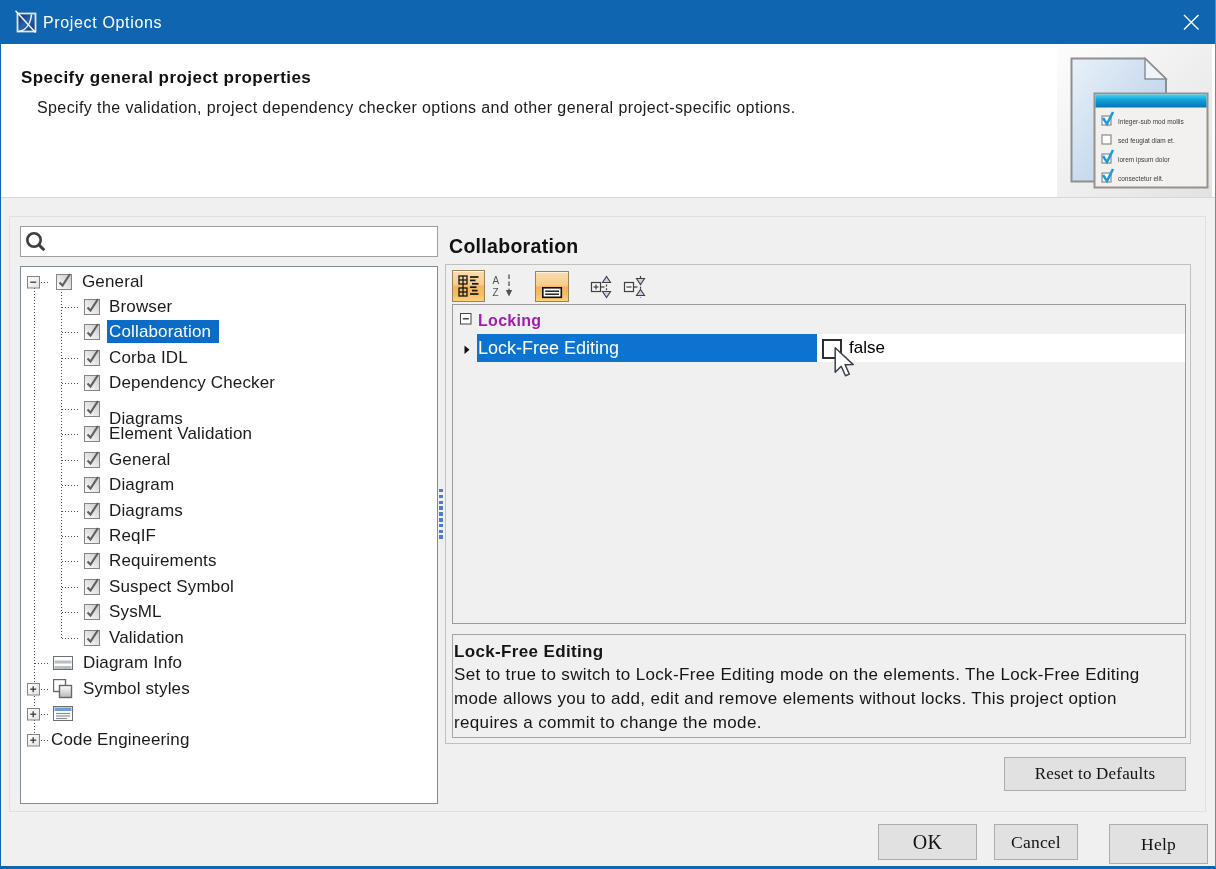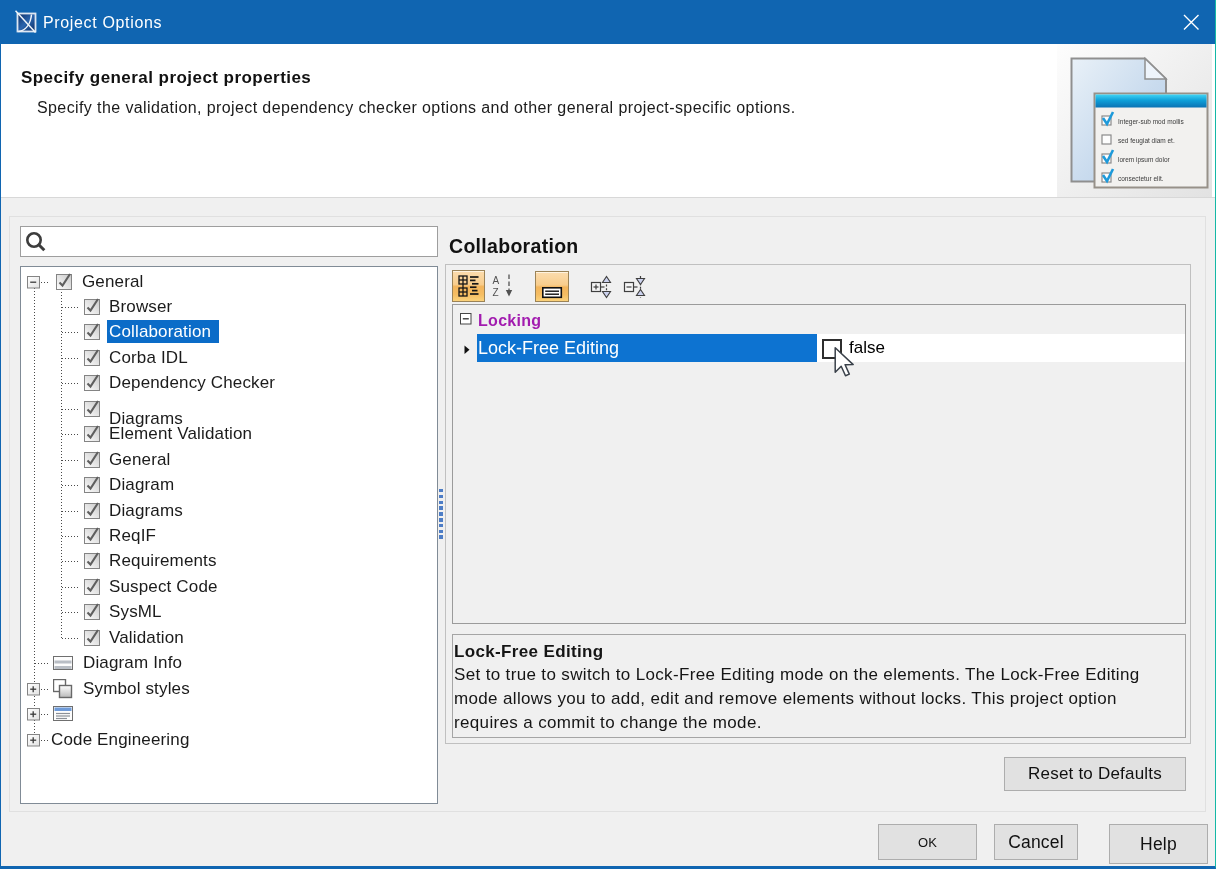--- a/index.html
+++ b/index.html
@@ -1,20 +1,20 @@
 <!DOCTYPE html>
 <html><head><meta charset="utf-8">
 <style>
 *{margin:0;padding:0;box-sizing:border-box}
 body{font-family:"Liberation Sans",sans-serif;}
 #win{position:relative;width:1216px;height:869px;background:#f0f0f0;overflow:hidden;
 border-left:1px solid #1065b1;border-right:1px solid #14b8a6;border-bottom:3px solid #1065b1;}
 .lbl{position:absolute;white-space:nowrap;color:#1b1b1b;font-size:17px;letter-spacing:0.15px;line-height:24px;height:24px}
 .btn{position:absolute;background:#e1e1e1;border:1px solid #adadad;color:#111;font-size:17px;letter-spacing:0.2px;
-display:flex;align-items:center;justify-content:center;font-family:Liberation Sans, sans-serif}
+display:flex;align-items:center;justify-content:center;font-family:Liberation Serif, serif}
 </style></head><body>
 <div id="win">
 <div style="position:absolute;left:-1px;top:0;width:1216px;height:44px;background:#1065b1"></div>
 <svg style="position:absolute;left:14px;top:10px" width="24" height="25">
 <defs>
         <linearGradient id="mdg" x1="0" y1="0" x2="1" y2="1">
 <stop offset="0" stop-color="#0d2d62"></stop>
           <stop offset="0.5" stop-color="#2a64ad"></stop>
           <stop offset="1" stop-color="#0d2d62"></stop>
         </linearGradient>
@@ -237,21 +237,21 @@
 <svg style="position:absolute;left:83px;top:576px" width="19" height="20">
 <defs>
         <linearGradient id="g83_579" x1="0" y1="1" x2="1" y2="0">
 <stop offset="0" stop-color="#ffffff"></stop>
           <stop offset="1" stop-color="#c9c9c9"></stop>
         </linearGradient>
       </defs>
 <rect x="0.5" y="3.5" width="15" height="15" fill="url(#g83_579)" stroke="#848484"></rect>
 <path d="M3.5 11.5 L6.5 14.5 L14 3" fill="none" stroke="#5f5f5f" stroke-width="2.1"></path>
 </svg>
-<div class="lbl" style="left:108px;top:575px">Suspect Code</div>
+<div class="lbl" style="left:108px;top:575px">Suspect Symbol</div>
 <div style="position:absolute;left:61px;top:612px;width:16px;height:1px;background-image:repeating-linear-gradient(to right,#4a4a4a 0 1px,transparent 1px 3px)"></div>
 <svg style="position:absolute;left:83px;top:601px" width="19" height="20">
 <defs>
         <linearGradient id="g83_604" x1="0" y1="1" x2="1" y2="0">
 <stop offset="0" stop-color="#ffffff"></stop>
           <stop offset="1" stop-color="#c9c9c9"></stop>
         </linearGradient>
       </defs>
 <rect x="0.5" y="3.5" width="15" height="15" fill="url(#g83_604)" stroke="#848484"></rect>
 <path d="M3.5 11.5 L6.5 14.5 L14 3" fill="none" stroke="#5f5f5f" stroke-width="2.1"></path>
@@ -401,18 +401,18 @@
 <div style="position:absolute;left:821px;top:339px;width:19.5px;height:19.5px;background:#fff;border:2px solid #2e2e2e"></div>
 <div style="position:absolute;left:848px;top:338px;line-height:20px;font-size:17px;color:#000">false</div>
 <div style="position:absolute;left:451px;top:634px;width:734px;height:104px;border:1px solid #a5a5a5"></div>
 <div style="position:absolute;left:453px;top:639.5px;font-size:17px;letter-spacing:0.35px;line-height:23.7px;color:#151515">
 <div style="font-weight:bold">Lock-Free Editing</div>
 <div>Set to true to switch to Lock-Free Editing mode on the elements. The Lock-Free Editing</div>
 <div>mode allows you to add, edit and remove elements without locks. This project option</div>
 <div>requires a commit to change the mode.</div>
     </div>
 <div class="btn" style="left:1003px;top:757px;width:182px;height:34px">Reset to Defaults</div>
-<div class="btn" style="left:877px;top:824px;width:99px;height:36px;font-size:13px">OK</div>
+<div class="btn" style="left:877px;top:824px;width:99px;height:36px;font-size:20px">OK</div>
 <div class="btn" style="left:993px;top:824px;width:84px;height:36px;font-size:17.5px">Cancel</div>
 <div class="btn" style="left:1108px;top:824px;width:99px;height:40px;font-size:17.5px">Help</div>
 <svg style="position:absolute;left:833px;top:347px" width="26" height="34">
 <path d="M1.2 0.8 L1.2 25.2 L7.2 19.3 L11.5 28.8 L15.3 27.1 L11.1 17.8 L19.2 17.6 Z" fill="#ffffff" stroke="#394049" stroke-width="1.5" stroke-linejoin="round"></path>
 </svg>
 </div>
 </body></html>

